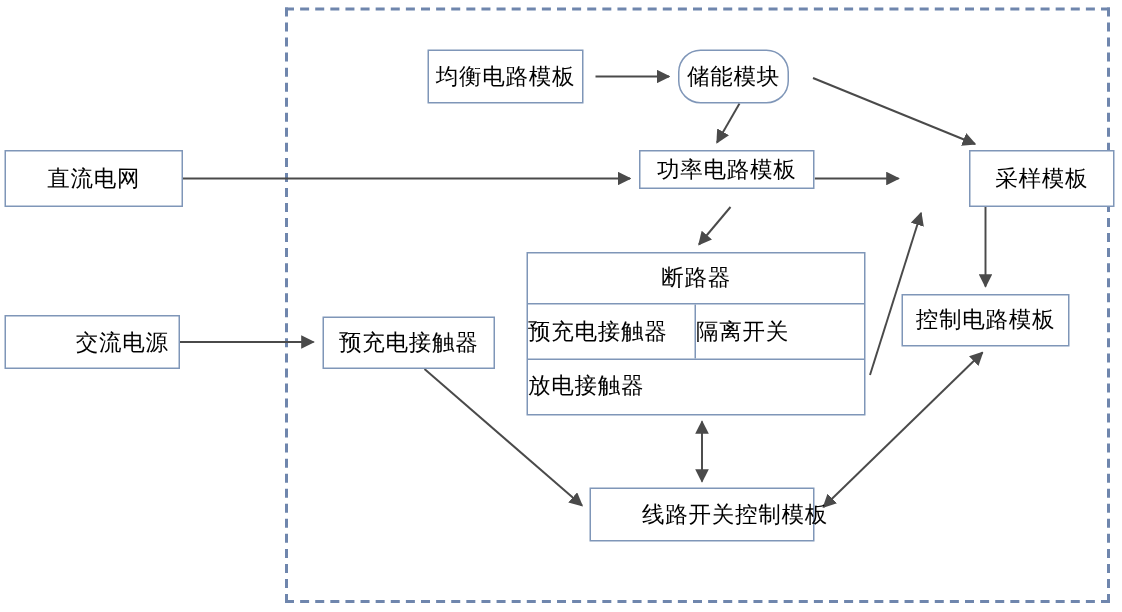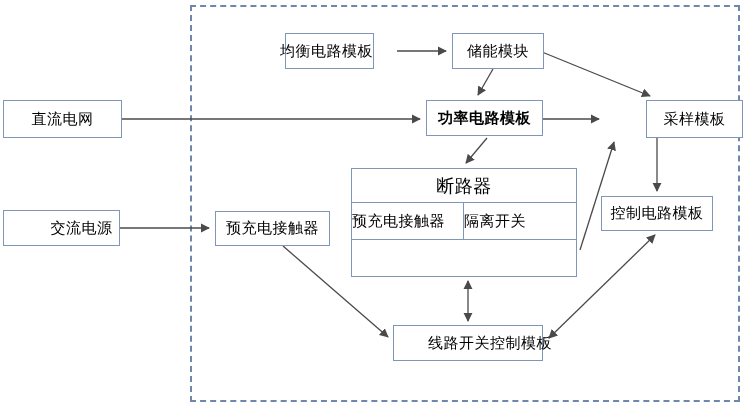--- a/index.html
+++ b/index.html
@@ -48,21 +48,21 @@
     display: flex;
     flex-direction: column;
   }
   .tbl-head {
     box-sizing: border-box;
     height: 35px;
     border-bottom: 1px solid #7f96b8;
     display: flex;
     align-items: center;
     justify-content: center;
-    font-size: 18px;
+    font-size: 15px;
     letter-spacing: 0.5px;
     color: #000;
   }
   .tbl-row {
     box-sizing: border-box;
     height: 37px;
     display: flex;
     flex-direction: row;
   }
   .tbl-row.divider {
@@ -138,29 +138,29 @@
   </svg>
 
   <div class="box" style="left:3px; top:100px; width:119px; height:38px;justify-content:center;">
     <span>直流电网</span>
   </div>
 
   <div class="box" style="left:3px; top:210px; width:117px; height:36px;padding-left:40px;">
     <span>交流电源</span>
   </div>
 
-  <div class="box" style="left:285px; top:33px; width:89px; height:36px;justify-content:flex-end;">
+  <div class="box" style="left:285px; top:33px; width:104px; height:36px;">
     <span>均衡电路模板</span>
   </div>
 
-  <div class="box" style="left:452px; top:33px; width:92px; height:36px;">
+  <div class="box" style="left:452px; top:33px; width:74px; height:36px;border-radius:15px;">
     <span>储能模块</span>
   </div>
 
-  <div class="box" style="left:426px; top:100px; width:117px; height:36px;font-weight:bold;">
+  <div class="box" style="left:426px; top:100px; width:117px; height:26px;">
     <span>功率电路模板</span>
   </div>
 
   <div class="box" style="left:605px; top:100px; width:97px; height:38px;margin-left:41px;">
     <span>采样模板</span>
   </div>
 
   <div class="box" style="left:601px; top:196px; width:112px; height:35px;">
     <span>控制电路模板</span>
   </div>
@@ -179,16 +179,19 @@
     </div>
     <div class="tbl-row divider">
       <div class="tbl-cell left-cell">
         <span>预充电接触器</span>
       </div>
       <div class="tbl-cell">
         <span>隔离开关</span>
       </div>
     </div>
     <div class="tbl-row">
+      <div class="tbl-cell">
+        <span>放电接触器</span>
+      </div>
     </div>
   </div>
 
 </div>
 
 </body></html>

